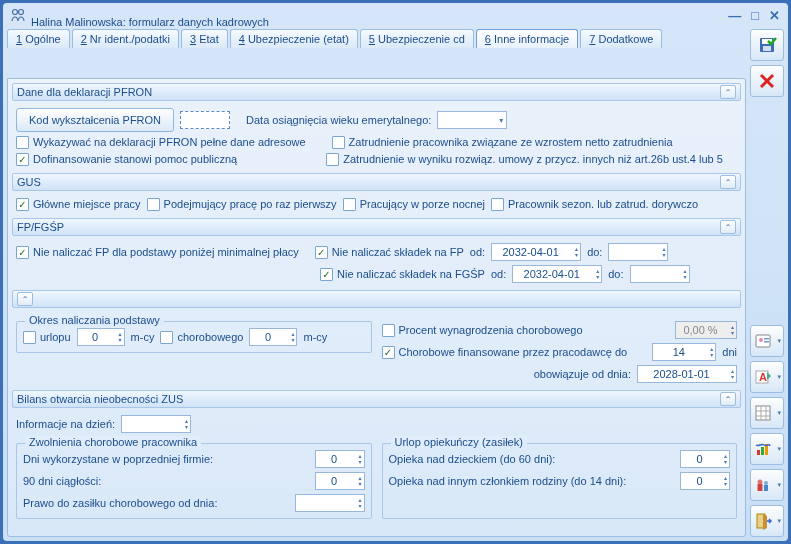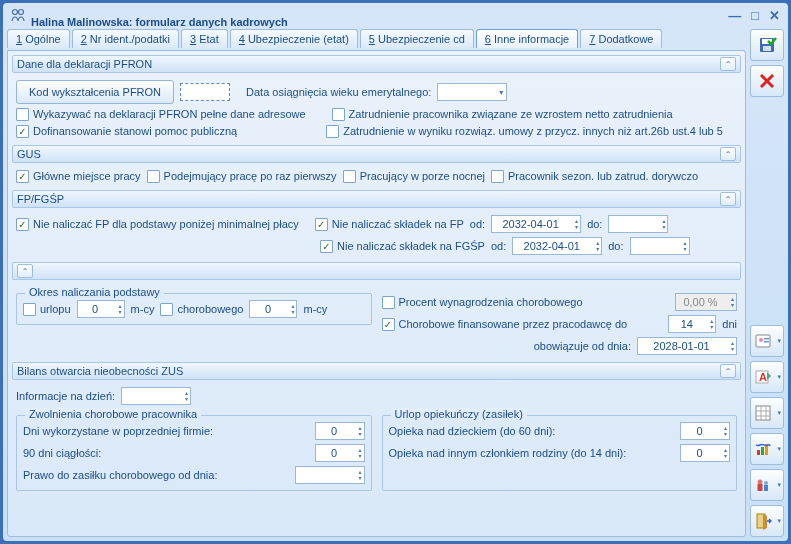--- a/index.html
+++ b/index.html
@@ -1,24 +1,24 @@
 <!DOCTYPE html>
 <html><head>
 <meta charset="utf-8">
 <style>
 * { box-sizing: border-box; margin: 0; padding: 0; font-family: Tahoma, Arial, sans-serif; font-size: 11px; }
 body { background: #3b6fb8; padding: 3px; width: 791px; height: 544px; overflow: hidden; }
 .window { background: linear-gradient(180deg, #d6e6f8 0%, #c8dff6 100%); border-radius: 4px; height: 100%; display: flex; flex-direction: column; }
 .titlebar { display: flex; align-items: center; padding: 4px 8px; height: 24px; }
 .titlebar .icon { width: 14px; height: 14px; margin-right: 6px; color: #4a6fa0; }
-.titlebar .title { color: #1b4d8c; font-weight: bold; flex: 1; margin-top: 13px; }
+.titlebar .title { color: #1b4d8c; font-weight: normal; flex: 1; margin-top: 13px; }
 .titlebar .btns { display: flex; gap: 10px; }
 .titlebar .btns span { color: #3a6eb0; font-weight: bold; font-size: 13px; cursor: pointer; }
 .body { display: flex; flex: 1; padding: 2px 4px 4px 4px; gap: 4px; overflow: hidden; }
-.main { flex: 1; display: flex; flex-direction: column; }
+.main { flex: 1; display: flex; flex-direction: column; gap: 28px; }
 .tabs { display: flex; gap: 2px; margin-bottom: 2px; }
 .tab { background: linear-gradient(180deg,#f5fafe 0%, #dbe9f8 100%); border: 1px solid #9cbde0; border-bottom: none; border-radius: 3px 3px 0 0; padding: 3px 8px; color: #1b4d8c; cursor: pointer; font-size: 11px; }
 .tab.active { background: linear-gradient(180deg,#ffffff 0%, #e8f1fb 100%); border-color: #6fa0d8; color: #1b4d8c; }
 .tab u { text-decoration: underline; }
 .content { flex: 1; background: linear-gradient(180deg,#eaf2fb 0%, #d9e8f8 100%); border: 1px solid #9cbde0; border-radius: 0 3px 3px 3px; padding: 4px; overflow: auto; display: flex; flex-direction: column; gap: 4px; }
 .section-hdr { background: linear-gradient(180deg,#f0f7fe 0%, #cfe2f7 100%); border: 1px solid #a9c6e6; border-radius: 2px; padding: 2px 4px; display: flex; align-items: center; color: #1b4d8c; height: 18px; }
 .section-hdr .label { flex: 1; }
 .collapse-btn { width: 16px; height: 14px; background: linear-gradient(180deg,#fff,#e0edf9); border: 1px solid #9cbde0; border-radius: 2px; display: flex; align-items: center; justify-content: center; font-size: 8px; color: #2a5a9a; cursor: pointer; }
 .section-body { padding: 3px 4px; display: flex; flex-direction: column; gap: 4px; }
 .row { display: flex; align-items: center; gap: 6px; flex-wrap: wrap; }
@@ -213,21 +213,21 @@
                 <span class="spin disabled" style="width:62px;">
                     <span>0,00 %</span>
                   </span>
               </div>
               <div class="row" style="margin-top:4px;">
                 <span class="checkbox">
                     <span class="box">✓</span>
                     <span>Chorobowe finansowane przez pracodawcę do</span>
                   </span>
                 <span style="flex:1"></span>
-                <span class="spin" style="width:48px;">
+                <span class="spin" style="width:64px;">
                     <span>14</span>
                   </span>
                 <span class="lbl">dni</span>
               </div>
               <div class="row" style="margin-top:4px; justify-content:flex-end;">
                 <span class="lbl">obowiązuje od dnia:</span>
                 <span class="combo spin" style="width:100px;">
                     <span>2028-01-01</span>
                   </span>
               </div>

